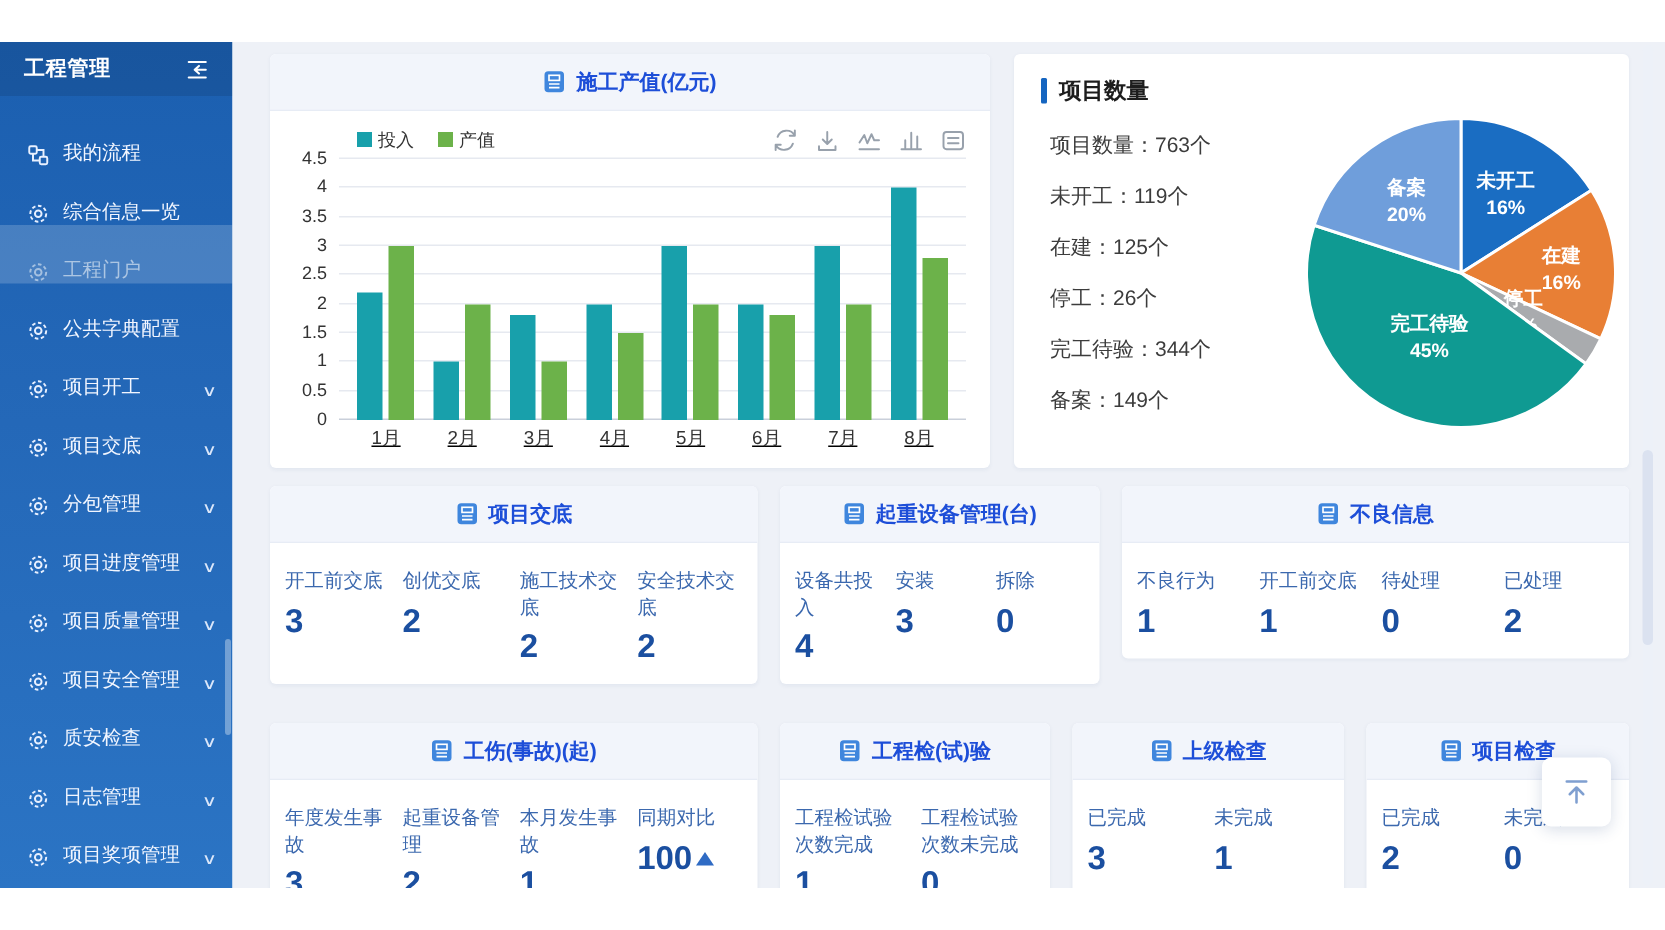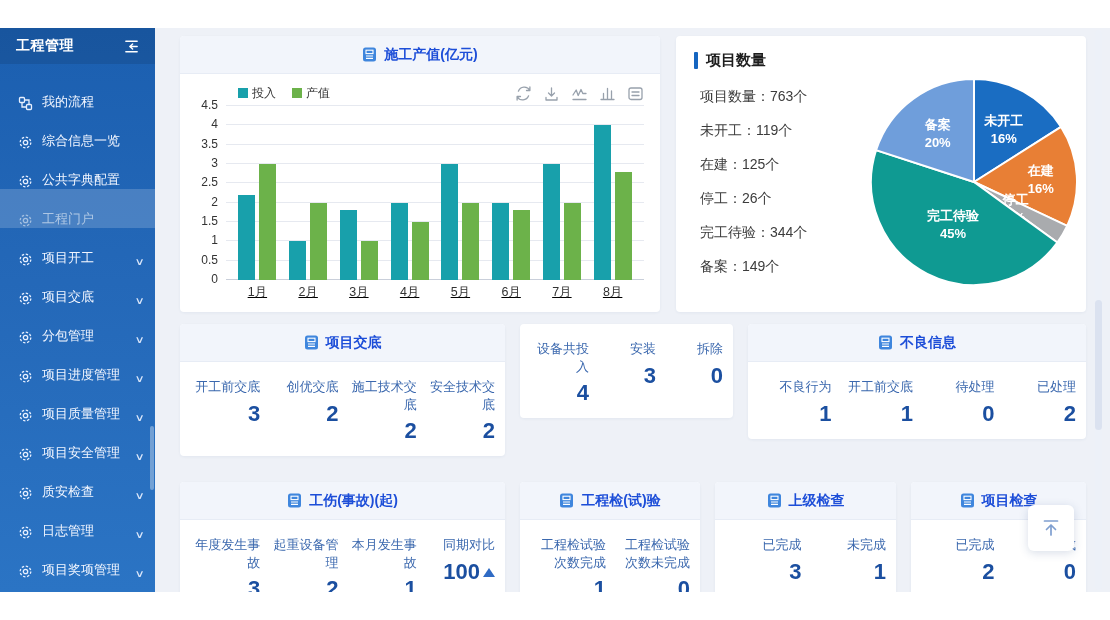--- a/index.html
+++ b/index.html
@@ -72,21 +72,21 @@
   .pie-box { flex:1; display:flex; justify-content:center; }
   .pie-box svg { display:block; }
   .pie-label { font-size:13px; font-weight:bold; fill:#ffffff; text-anchor:middle; }
 
   
   .card-row { display:flex; gap:15px; align-items:flex-start; }
   .row1 { margin-top:12px; }
   .row2 { margin-top:26px; }
   .card { border-radius:4px; background:#fff; box-shadow:0 1px 3px rgba(30,60,120,.06); }
   .card-body { display:flex; padding:16px 6px 14px 6px; }
-  .stat { flex:1; text-align:right; padding:0 4px; }
+  .stat { flex:1; text-align:left; padding:0 4px; }
   .stat-label { font-size:13px; color:#3b68ae; margin-bottom:7px; line-height:1.35; }
   .stat-value { font-size:22px; font-weight:bold; color:#1b4fa0; line-height:1; }
   .trend-up { display:inline-block; width:0; height:0; margin-left:3px;
     border-left:6px solid transparent; border-right:6px solid transparent;
     border-bottom:9px solid #2f6bc4; vertical-align:2px; }
 
   
   .w-lg { width:325px; flex:0 0 325px; }
   .w-md { width:213px; flex:0 0 213px; }
   .w-fill { flex:1; }
@@ -131,37 +131,37 @@
           </div>
           <div class="nav-item">
             <span class="nav-icon">
               <svg viewBox="0 0 15 15">
                 <circle cx="7.5" cy="7.5" r="5.3" stroke-dasharray="2.4 1.7"></circle>
                 <circle cx="7.5" cy="7.5" r="2.2"></circle>
               </svg>
             </span>
             <span class="nav-label">综合信息一览</span>
           </div>
+          <div class="nav-item active">
+            <span class="nav-icon">
+              <svg viewBox="0 0 15 15">
+                <circle cx="7.5" cy="7.5" r="5.3" stroke-dasharray="2.4 1.7"></circle>
+                <circle cx="7.5" cy="7.5" r="2.2"></circle>
+              </svg>
+            </span>
+            <span class="nav-label">工程门户</span>
+          </div>
           <div class="nav-item">
             <span class="nav-icon">
               <svg viewBox="0 0 15 15">
                 <circle cx="7.5" cy="7.5" r="5.3" stroke-dasharray="2.4 1.7"></circle>
                 <circle cx="7.5" cy="7.5" r="2.2"></circle>
               </svg>
             </span>
             <span class="nav-label">公共字典配置</span>
-          </div>
-          <div class="nav-item active">
-            <span class="nav-icon">
-              <svg viewBox="0 0 15 15">
-                <circle cx="7.5" cy="7.5" r="5.3" stroke-dasharray="2.4 1.7"></circle>
-                <circle cx="7.5" cy="7.5" r="2.2"></circle>
-              </svg>
-            </span>
-            <span class="nav-label">工程门户</span>
           </div>
           <div class="nav-item">
             <span class="nav-icon">
               <svg viewBox="0 0 15 15">
                 <circle cx="7.5" cy="7.5" r="5.3" stroke-dasharray="2.4 1.7"></circle>
                 <circle cx="7.5" cy="7.5" r="2.2"></circle>
               </svg>
             </span>
             <span class="nav-label">项目开工</span>
             <span class="chev">∨</span>
@@ -432,20 +432,30 @@
                 <div class="stat-label">施工技术交底</div>
                 <div class="stat-value">2</div>
               </div>
               <div class="stat">
                 <div class="stat-label">安全技术交底</div>
                 <div class="stat-value">2</div>
               </div>
             </div>
           </div>
           <div class="card w-md">
+            <div class="panel-header">
+              <span class="doc-icon">
+                <svg viewBox="0 0 15 15">
+                  <rect x="1" y="0.5" width="13" height="14" rx="2.5" fill="#3f86dd"></rect>
+                  <rect x="4" y="3.2" width="7" height="3.4" fill="none" stroke="#fff" stroke-width="1.1"></rect>
+                  <path d="M4 9h7 M4 11.4h7" stroke="#fff" stroke-width="1.1"></path>
+                </svg>
+              </span>
+              <span>起重设备管理(台)</span>
+            </div>
             <div class="card-body">
               <div class="stat">
                 <div class="stat-label">设备共投入</div>
                 <div class="stat-value">4</div>
               </div>
               <div class="stat">
                 <div class="stat-label">安装</div>
                 <div class="stat-value">3</div>
               </div>
               <div class="stat">

